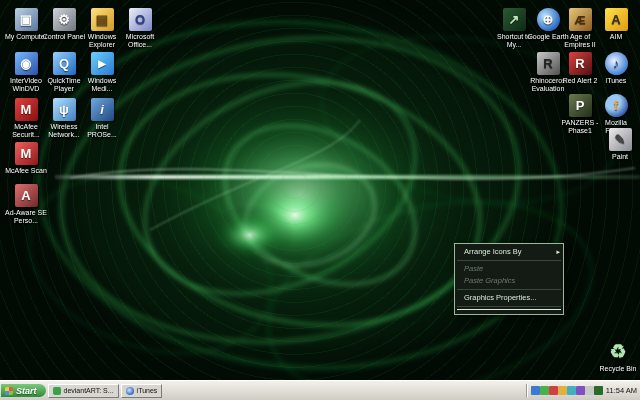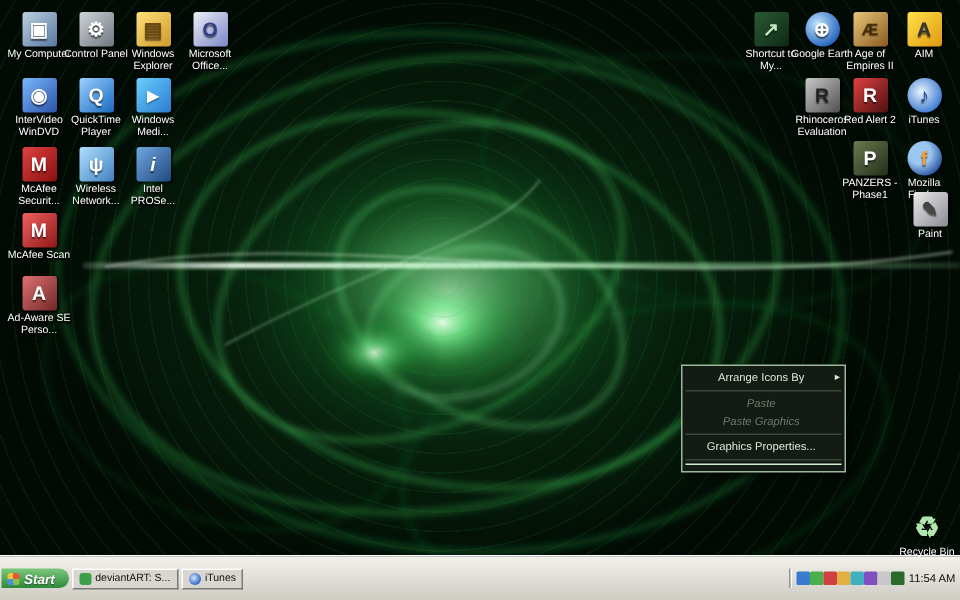--- a/index.html
+++ b/index.html
@@ -35,28 +35,28 @@
   .i-rhino{background:linear-gradient(135deg,#c8c8c8,#505050);} .i-rhino::before{content:"R";color:#222;}
   .i-ra2{background:linear-gradient(135deg,#e04040,#501010);} .i-ra2::before{content:"R";}
   .i-itunes{background:radial-gradient(circle at 40% 40%,#eaf4ff,#3a7ad0 75%);border-radius:50%;} .i-itunes::before{content:"♪";color:#1a4a9a;}
   .i-panzers{background:linear-gradient(135deg,#6a7a50,#242e1a);} .i-panzers::before{content:"P";}
   .i-firefox{background:radial-gradient(circle at 35% 35%,#9ac8f0 35%,#2a50a0 78%);border-radius:50%;} .i-firefox::before{content:"f";color:#ff9a2a;}
   .i-paint{background:linear-gradient(135deg,#ececec,#8a8a94);} .i-paint::before{content:"✎";color:#444;}
   .i-recycle{background:transparent;box-shadow:none;font-size:19px;} .i-recycle::before{content:"♻";color:#aee6ae;text-shadow:0 1px 2px #000;}
   
   .menu{position:absolute;left:454px;top:243px;width:108px;background:#141b14;
         border:1px solid #9ab89a;box-shadow:2px 2px 4px rgba(0,0,0,.7);padding:2px 0;}
-  .mi{position:relative;padding:2px 12px 2px 9px;font-size:7.5px;line-height:8px;color:#d8ecd8;white-space:nowrap;text-align:center;}
+  .mi{position:relative;padding:2px 12px 2px 9px;font-size:7.5px;line-height:8px;color:#d8ecd8;white-space:nowrap;}
   .mi.has-sub::after{content:"▸";position:absolute;right:3px;top:2px;font-size:7px;color:#d8ecd8;}
   .mi.dis{color:#6c7a6c;font-style:italic;}
   .mi.hl{background:#b9cdb4;color:#0c180c;}
   .msep{height:1px;background:#3a463a;margin:2px 2px;}
   .msep.bright{background:#d8ecd8;}
   
-  .taskbar{position:absolute;left:0;bottom:0;width:640px;height:30px;
+  .taskbar{position:absolute;left:0;bottom:0;width:640px;height:20px;
            background:linear-gradient(#f2f1ea,#cfccc4);border-top:1px solid #fff;
            display:flex;align-items:center;box-sizing:border-box;}
   .start{height:13px;margin:0 2px 0 1px;padding:0 9px 0 4px;display:flex;align-items:center;gap:3px;
          background:linear-gradient(#7cc87c,#2e8a3a);border-radius:0 8px 8px 0;
          color:#fff;font-size:9px;font-weight:bold;font-style:italic;text-shadow:0 1px 1px rgba(0,0,0,.5);}
   .flag{width:8px;height:8px;border-radius:2px;
         background:conic-gradient(#e25a3a 0 25%,#8ac24a 0 50%,#4a90e2 0 75%,#f0c83a 0);}
   .task{height:12px;margin-right:2px;padding:0 4px;display:flex;align-items:center;gap:3px;
         background:#d9d6cf;border:1px solid;border-color:#fff #7a7a7a #7a7a7a #fff;
         font-size:7px;color:#111;white-space:nowrap;}

